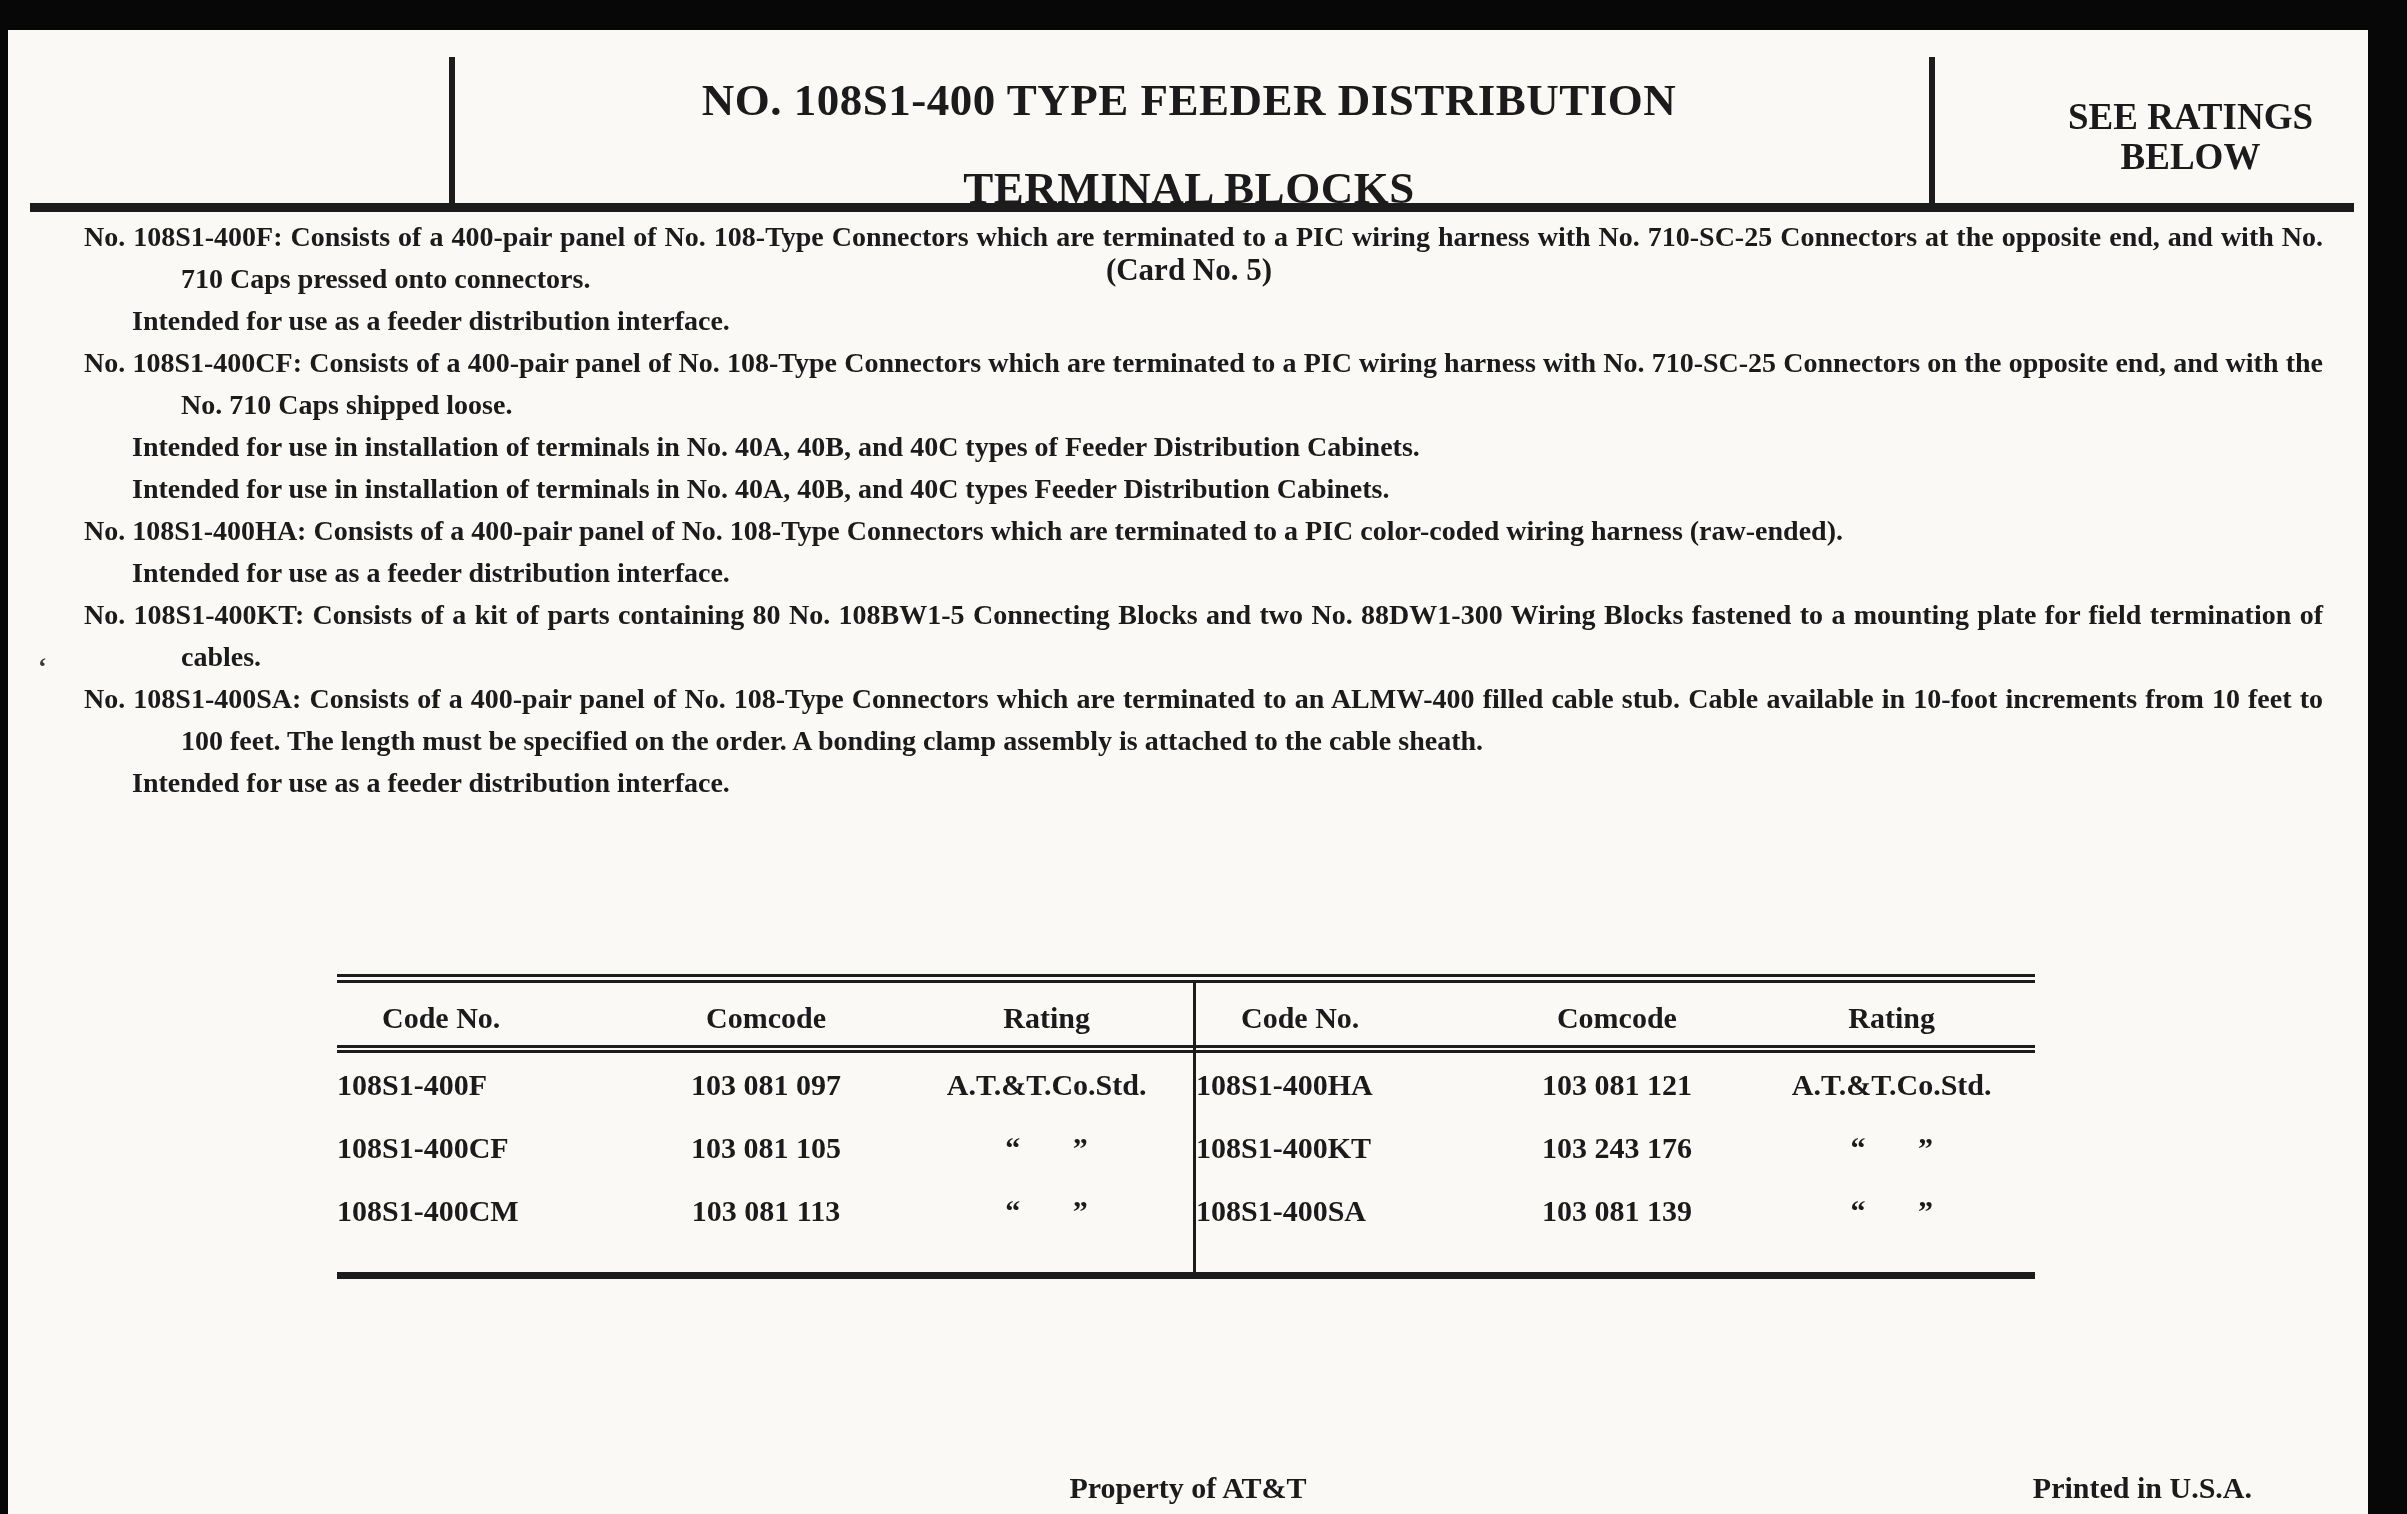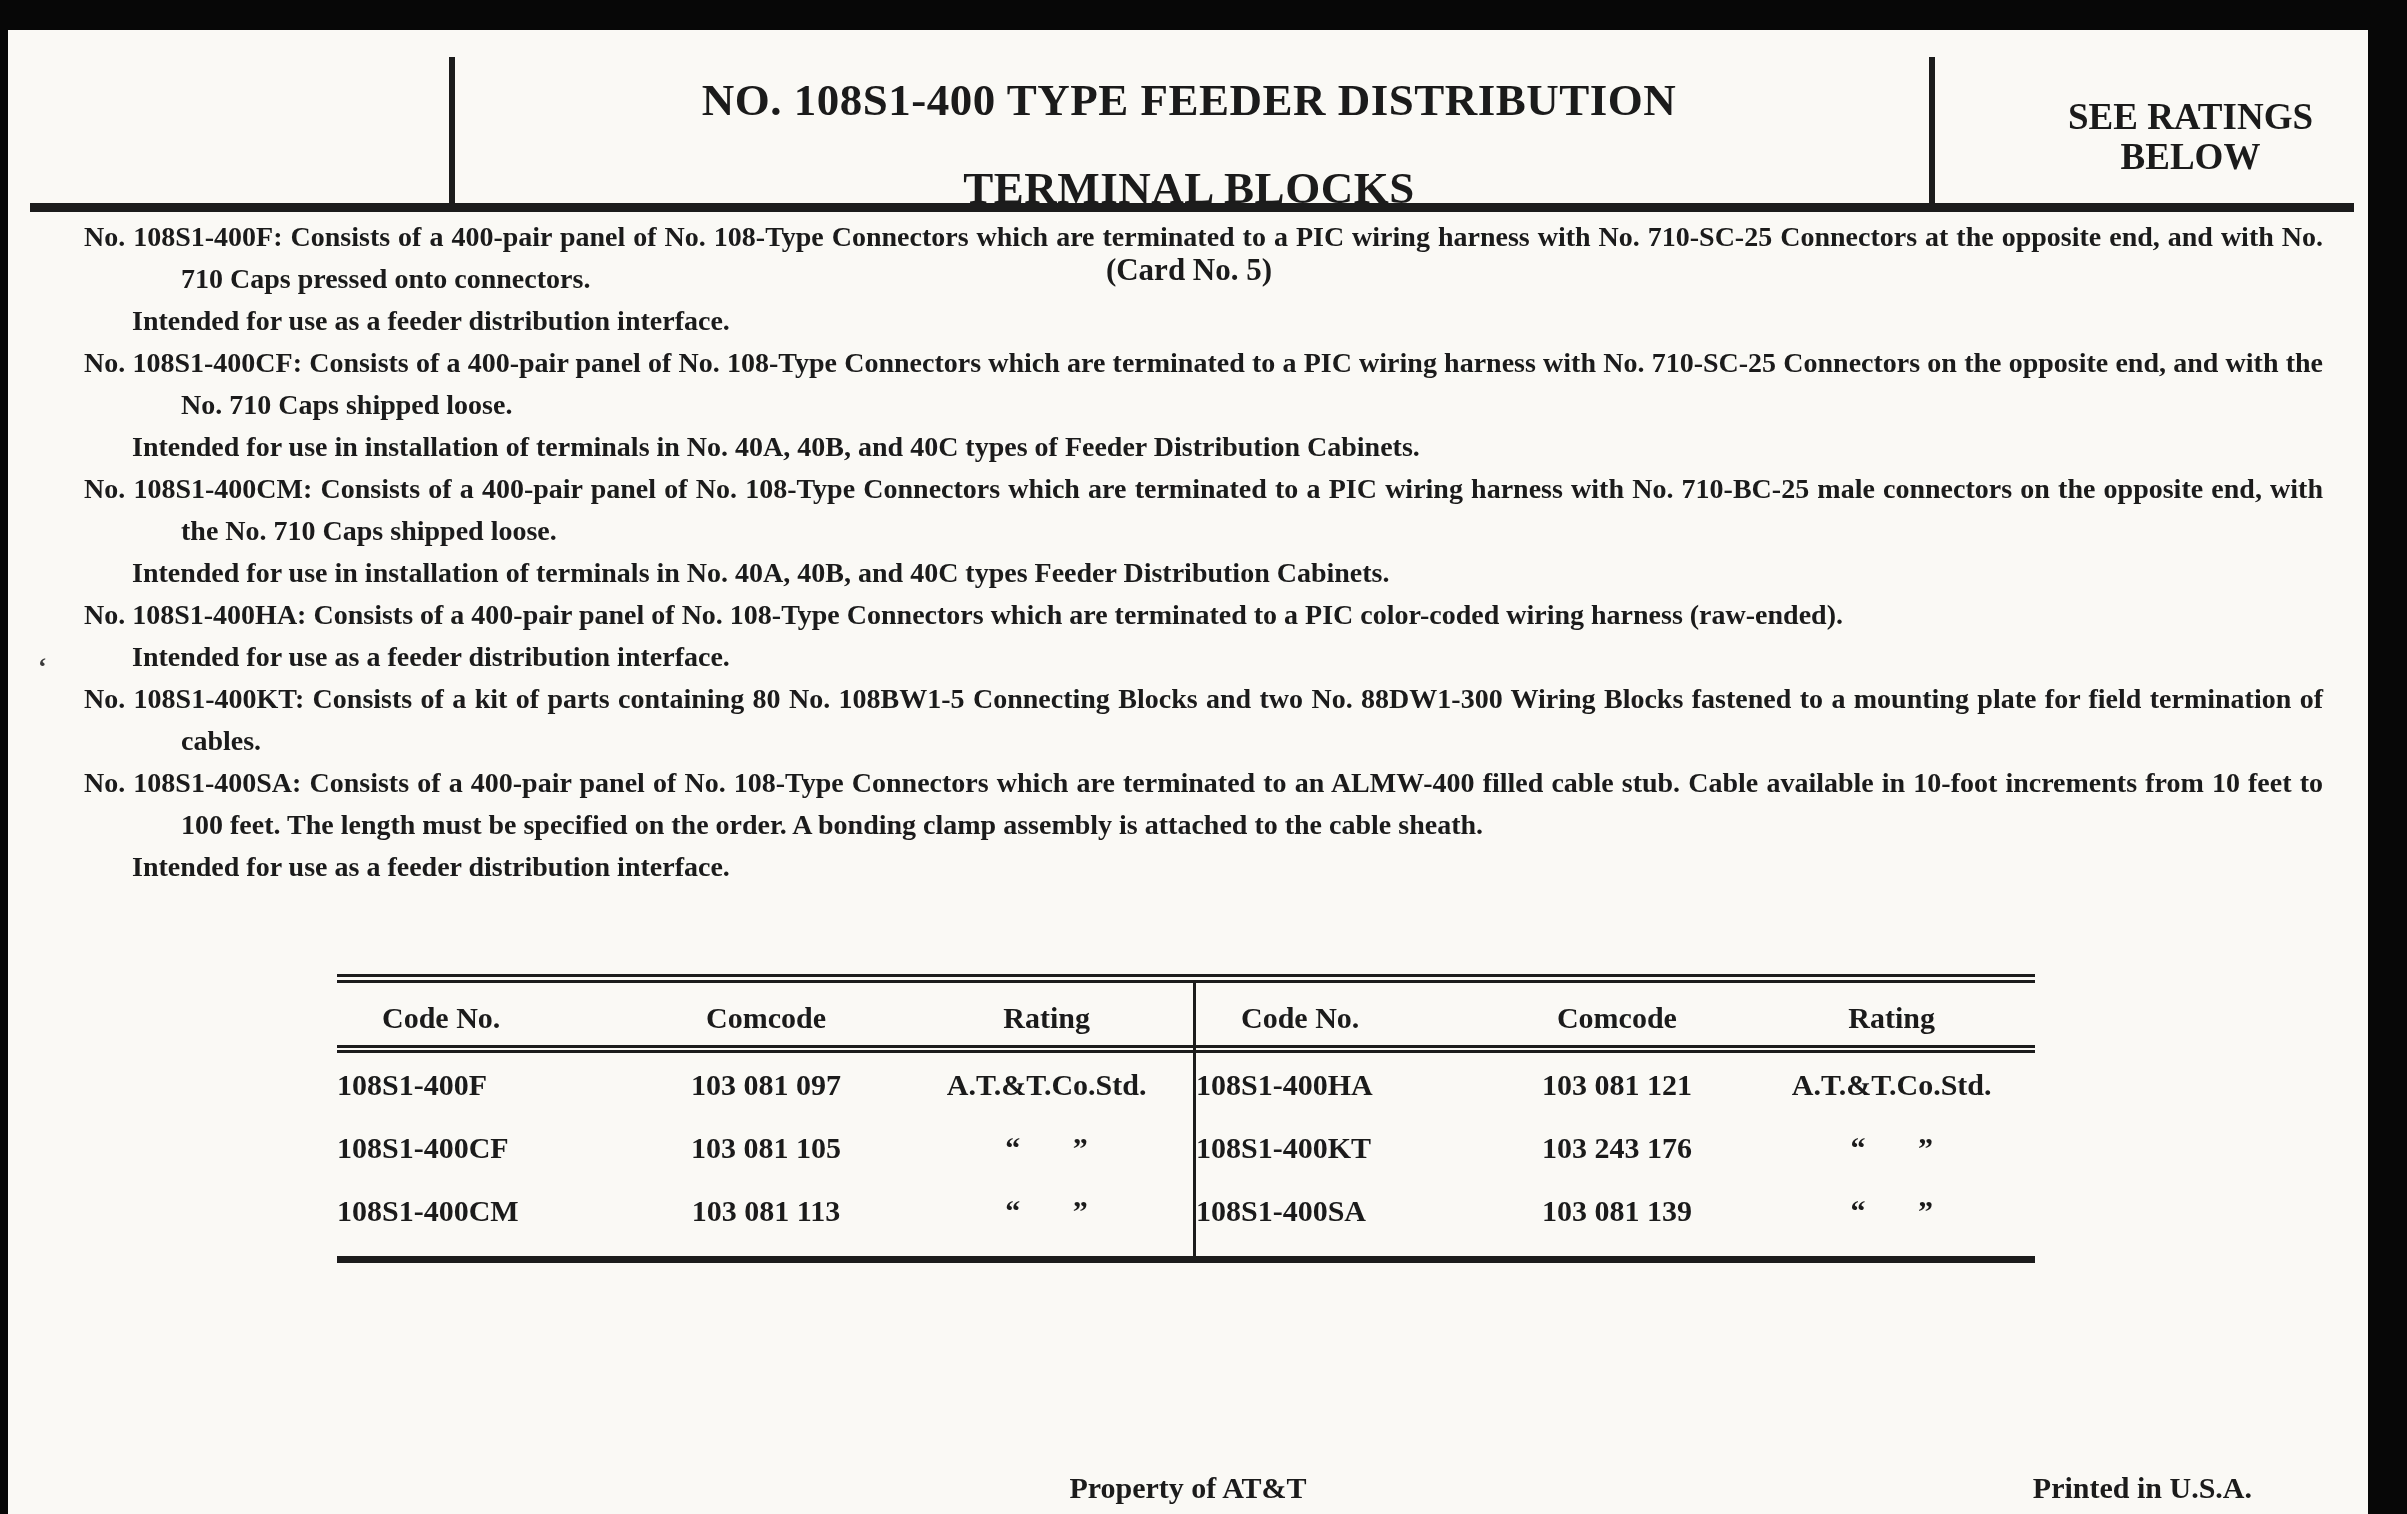--- a/index.html
+++ b/index.html
@@ -38,21 +38,21 @@
     position:absolute; left:30px; top:622px; font-size:26px; color:#3a3a3a;
   }
   
   .ratings-table {
     position:absolute; left:329px; top:944px; width:1698px;
     display:flex;
     border-top:9px double #1c1c1c;
     border-bottom:7px solid #1c1c1c;
     font-size:30px;
   }
-  .half { padding-bottom:14px; }
+  .half { padding-bottom:30px; }
   .half-left  { width:856px; border-right:3px solid #1c1c1c; }
   .half-right { width:839px; }
   .half table { width:100%; border-collapse:collapse; table-layout:fixed; }
   .half th, .half td { font-weight:bold; padding:0; }
   .half th {
     padding-top:18px; padding-bottom:10px;
     border-bottom:8px double #1c1c1c;
   }
   .half td { height:63px; vertical-align:middle; }
   .col-code   { width:31%; text-align:left; padding-left:45px; }
@@ -87,21 +87,20 @@
     <div class="content">
       <div class="entry">
         <p class="desc">No. 108S1-400F: Consists of a 400-pair panel of No. 108-Type Connectors which are terminated to a PIC wiring harness with No. 710-SC-25 Connectors at the opposite end, and with No. 710 Caps pressed onto connectors.</p>
         <p class="intended">Intended for use as a feeder distribution interface.</p>
       </div>
       <div class="entry">
         <p class="desc">No. 108S1-400CF: Consists of a 400-pair panel of No. 108-Type Connectors which are terminated to a PIC wiring harness with No. 710-SC-25 Connectors on the opposite end, and with the No. 710 Caps shipped loose.</p>
         <p class="intended">Intended for use in installation of terminals in No. 40A, 40B, and 40C types of Feeder Distribution Cabinets.</p>
       </div>
       <div class="entry">
-        <p class="desc">No. 108S1-400CM: Consists of a 400-pair panel of No. 108-Type Connectors which are terminated to a PIC wiring harness with No. 710-BC-25 male connectors on the opposite end, with the No. 710 Caps shipped loose.</p>
         <p class="intended">Intended for use in installation of terminals in No. 40A, 40B, and 40C types Feeder Distribution Cabinets.</p>
       </div>
       <div class="entry">
         <p class="desc">No. 108S1-400HA: Consists of a 400-pair panel of No. 108-Type Connectors which are terminated to a PIC color-coded wiring harness (raw-ended).</p>
         <p class="intended">Intended for use as a feeder distribution interface.</p>
       </div>
       <div class="entry">
         <p class="desc">No. 108S1-400KT: Consists of a kit of parts containing 80 No. 108BW1-5 Connecting Blocks and two No. 88DW1-300 Wiring Blocks fastened to a mounting plate for field termination of cables.</p>
       </div>
       <div class="entry">

